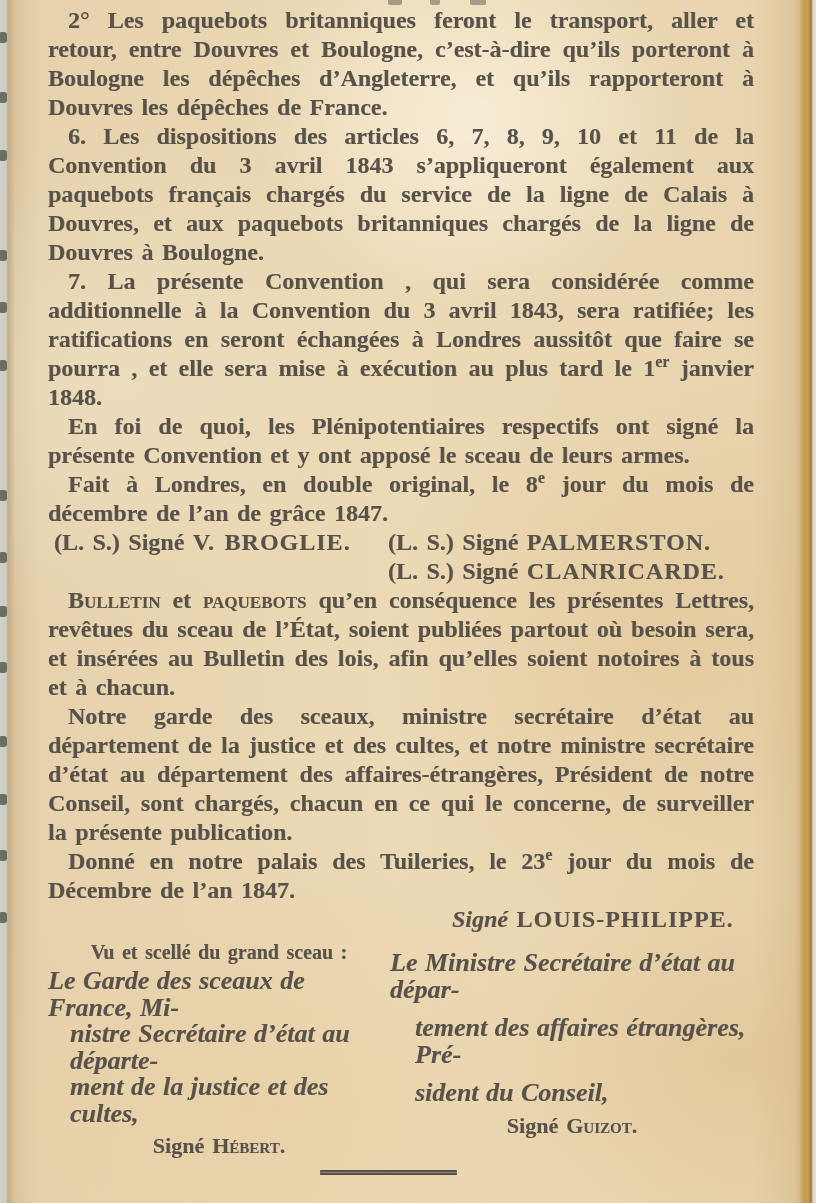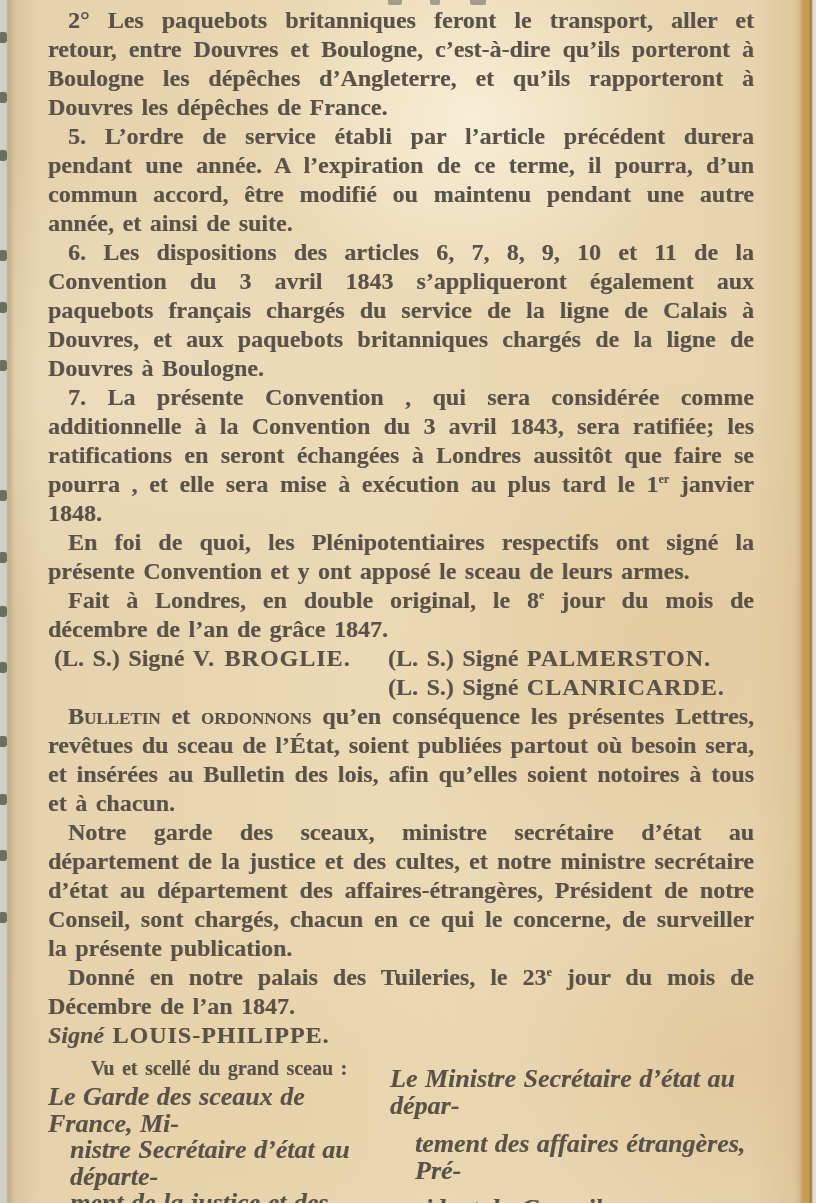--- a/index.html
+++ b/index.html
@@ -33,28 +33,28 @@
   .topfrag{position:absolute;top:0;height:5px;background:#6a635a;opacity:.55;border-radius:0 0 2px 2px;z-index:2;}
   
   .textblock{
     position:absolute;left:48px;top:6px;width:706px;z-index:4;
     font-size:24px;line-height:29px;text-align:justify;
     word-spacing:2.5px;
     text-shadow:0.4px 0.4px 0.6px rgba(88,80,70,.4);
     font-weight:bold;
   }
   .para{margin:0;text-indent:20px;}
-  .sup{font-size:12px;vertical-align:super;line-height:0;}
+  .sup{font-size:16px;vertical-align:super;line-height:0;}
   .sc{font-variant:small-caps;}
   .sealrow{position:relative;height:29px;white-space:nowrap;}
   .seal-left{position:absolute;left:6px;top:0;}
   .seal-right{position:absolute;left:340px;top:0;}
   .caps{letter-spacing:1px;}
   .it{font-style:italic;}
-  .royal{height:30px;}
+  .royal{margin-left:404px;height:30px;}
   .closing{display:flex;margin-top:3px;}
   .col-l{width:342px;}
   .col-r{width:364px;}
   .attn{text-align:center;font-size:20px;line-height:28px;}
   .role{font-style:italic;font-size:26px;line-height:26.5px;text-align:left;margin-top:2px;word-spacing:1px;}
   .rl{margin-left:22px;}
   .rl.first{margin-left:0;}
   .col-r .rl{margin-left:25px;margin-top:12px;}
   .col-r .rl.first{margin-left:0;}
   .sig{text-align:center;font-size:22px;margin-top:4px;}
@@ -89,40 +89,39 @@
   <div class="edge-right"></div>
 
   <div class="topfrag" style="left:388px;width:14px"></div>
   <div class="topfrag" style="left:430px;width:10px"></div>
   <div class="topfrag" style="left:470px;width:16px"></div>
 
   <div class="textblock">
 
     <p class="para">2° Les paquebots britanniques feront le transport, aller et retour, entre Douvres et Boulogne, c’est-à-dire qu’ils porteront à Boulogne les dépêches d’Angleterre, et qu’ils rapporteront à Douvres les dépêches de France.</p>
 
-    <p class="para">5. L’ordre de service établi par l’article précédent durera pendant une année. A l’expiration de ce terme, il pourra, d’un commun accord, être modifié ou maintenu pendant une autre année, et ainsi de suite.</p>
 
     <p class="para">6. Les dispositions des articles 6, 7, 8, 9, 10 et 11 de la Convention du 3 avril 1843 s’appliqueront également aux paquebots français chargés du service de la ligne de Calais à Douvres, et aux paquebots britanniques chargés de la ligne de Douvres à Boulogne.</p>
 
     <p class="para"><span>7. La présente Convention , qui sera considérée comme additionnelle à la Convention du 3 avril 1843, sera ratifiée; les ratifications en seront échangées à Londres aussitôt que faire se pourra , et elle sera mise à exécution au plus tard le 1</span><span class="sup">er</span><span> janvier 1848.</span></p>
 
     <p class="para">En foi de quoi, les Plénipotentiaires respectifs ont signé la présente Convention et y ont apposé le sceau de leurs armes.</p>
 
     <p class="para"><span>Fait à Londres, en double original, le 8</span><span class="sup">e</span><span> jour du mois de décembre de l’an de grâce 1847.</span></p>
 
     <div class="sealrow">
       <span class="seal-left"><span>(L. S.)</span> <span>Signé</span> <span class="caps">V. BROGLIE.</span></span>
       <span class="seal-right"><span>(L. S.)</span> <span>Signé</span> <span class="caps">PALMERSTON.</span></span>
     </div>
 
     <div class="sealrow">
       <span class="seal-right"><span>(L. S.)</span> <span>Signé</span> <span class="caps">CLANRICARDE.</span></span>
     </div>
 
-    <p class="para"><span class="sc">Bulletin</span><span> et </span><span class="sc">ordonnons</span><span> qu’en conséquence les présentes Lettres, revêtues du sceau de l’État, soient publiées partout où besoin sera, et insérées au Bulletin des lois, afin qu’elles soient notoires à tous et à chacun.</span></p>
+    <p class="para"><span class="sc">Bulletin</span><span> et </span><span class="sc">paquebots</span><span> qu’en conséquence les présentes Lettres, revêtues du sceau de l’État, soient publiées partout où besoin sera, et insérées au Bulletin des lois, afin qu’elles soient notoires à tous et à chacun.</span></p>
 
     <p class="para">Notre garde des sceaux, ministre secrétaire d’état au département de la justice et des cultes, et notre ministre secrétaire d’état au département des affaires-étrangères, Président de notre Conseil, sont chargés, chacun en ce qui le concerne, de surveiller la présente publication.</p>
 
     <p class="para"><span>Donné en notre palais des Tuileries, le 23</span><span class="sup">e</span><span> jour du mois de Décembre de l’an 1847.</span></p>
 
     <div class="royal"><span class="it">Signé</span> <span class="caps">LOUIS-PHILIPPE.</span></div>
 
     <div class="closing">
 
       <div class="col-l">

